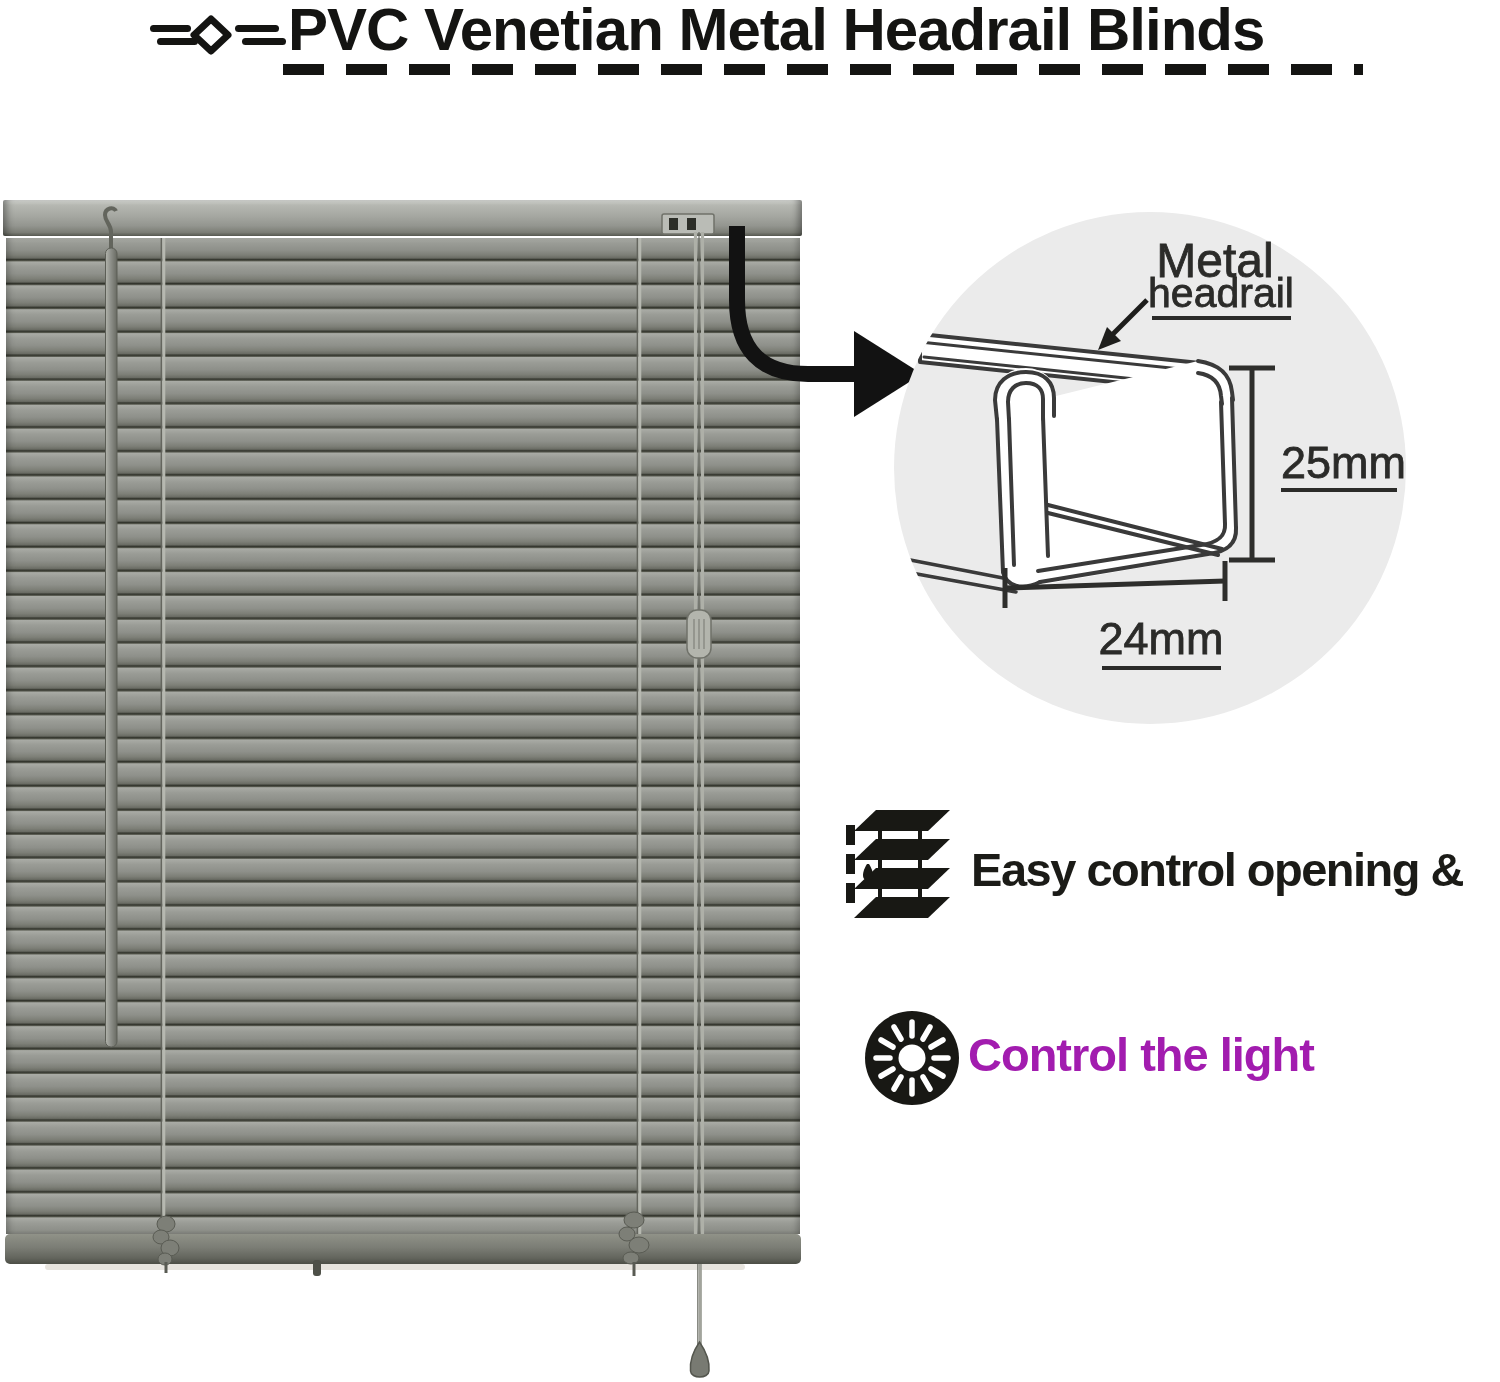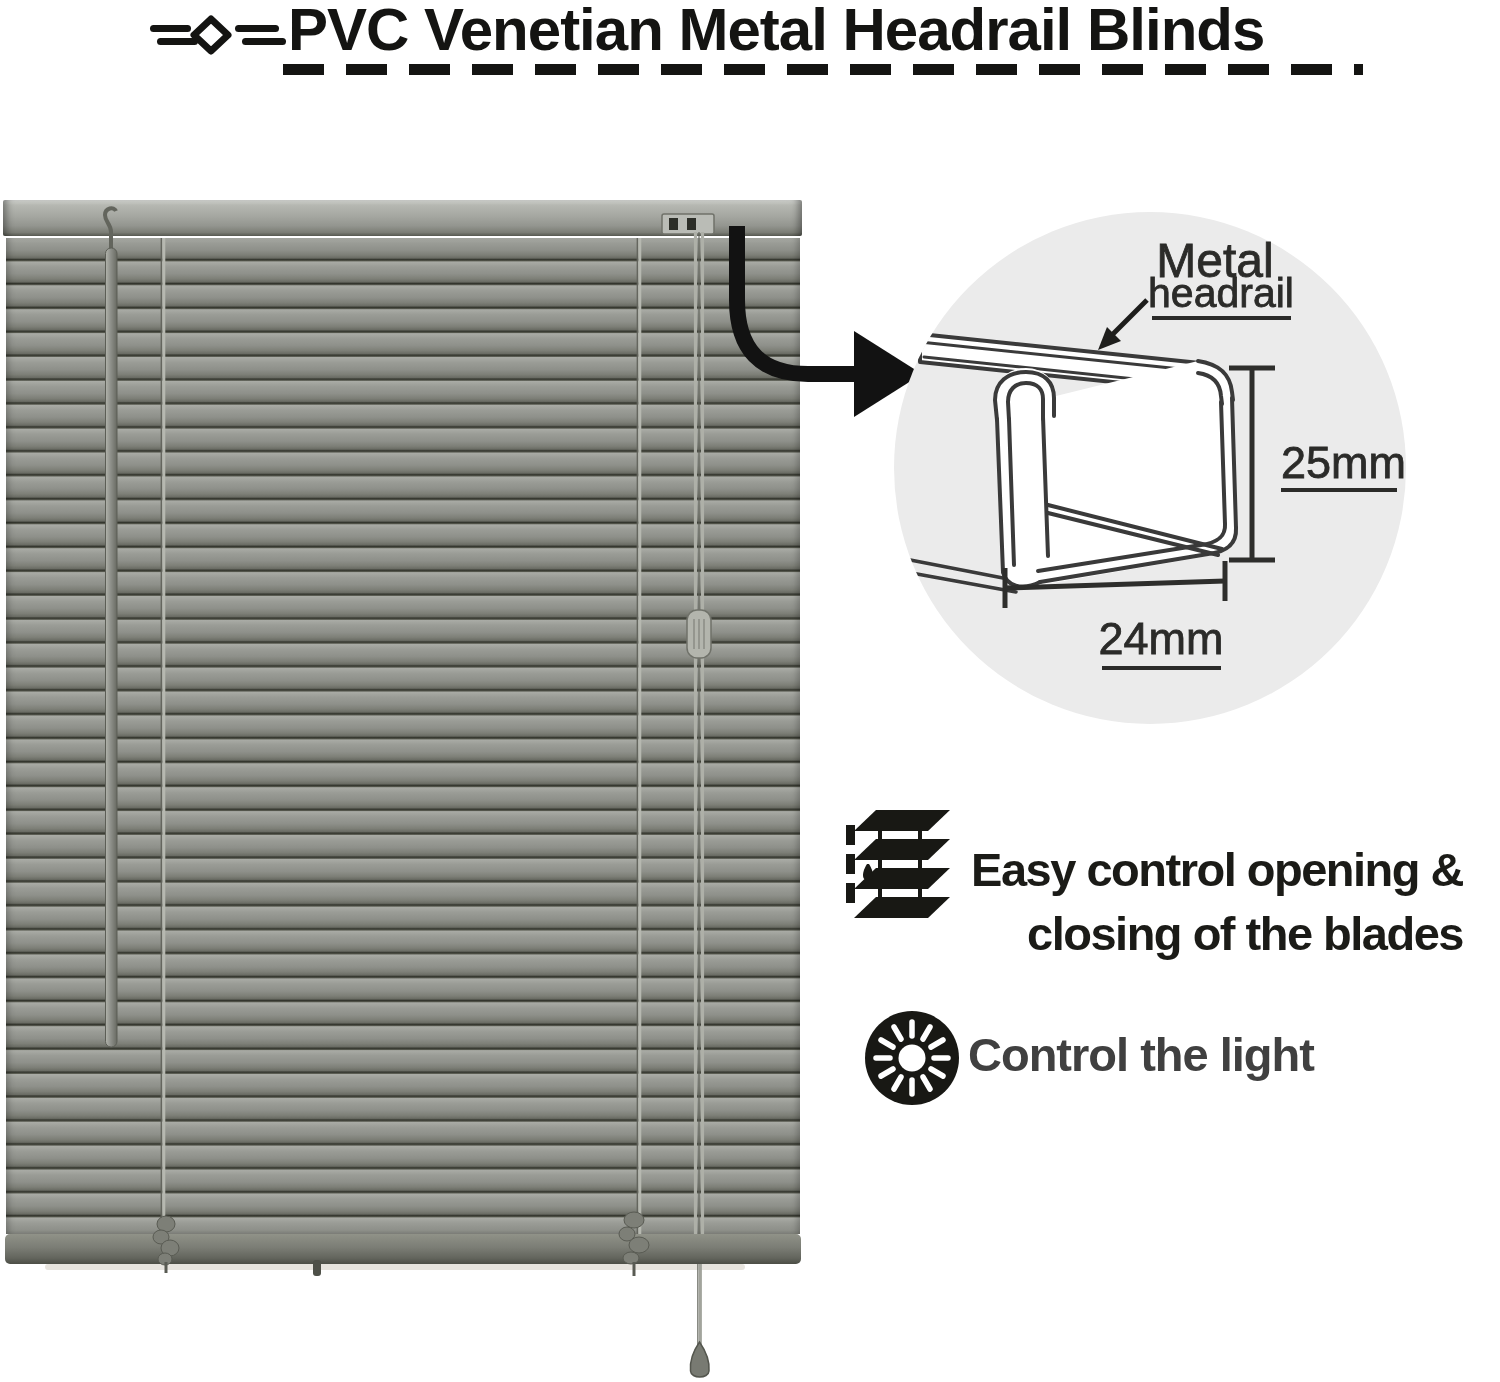--- a/index.html
+++ b/index.html
@@ -23,21 +23,21 @@
         #34362e 21.6px,#53554b 22.8px,#a9aba5 23.9px);
       box-shadow:inset 7px 0 6px -4px rgba(0,0,0,.22), inset -7px 0 6px -4px rgba(0,0,0,.22);}
   .bottomrail{left:5px;top:1234px;width:796px;height:30px;border-radius:5px;
       background:linear-gradient(180deg,#909288 0%,#7b7d75 45%,#63655d 80%,#4c4e46 100%);}
   .rail-reflection{left:45px;top:1264px;width:700px;height:6px;background:#d4cec2;opacity:.55;border-radius:3px;}
 
   
   .feat1{left:928px;top:838px;width:535px;text-align:right;font-weight:700;
          font-size:47px;letter-spacing:-1.5px;line-height:64px;color:#1b1b17;white-space:nowrap;}
   .feat2{left:968px;top:1023px;font-weight:700;font-size:47px;letter-spacing:-1px;
-         line-height:64px;color:#404040;white-space:nowrap;}
+         line-height:64px;color:#a21caf;white-space:nowrap;}
 
   svg text{font-family:"Liberation Sans",sans-serif;}
 </style>
 </head>
 <body>
 
 <div class="stage">
 
   <svg class="abs" style="left:142px;top:8px" width="160" height="60" viewBox="0 0 160 60">
     <g fill="#141412">
@@ -200,17 +200,16 @@
         <line x1="901" y1="1039" x2="894" y2="1027"></line>
           <line x1="912" y1="1036" x2="912" y2="1022"></line>
         <line x1="923" y1="1039" x2="930" y2="1027"></line>
           <line x1="931" y1="1047" x2="943" y2="1040"></line>
       </g>
     </g>
   </svg>
 
   <div class="abs feat1">
     <div>Easy control opening &amp;</div>
-    <div>closing of the blades</div>
   </div>
   <div class="abs feat2">Control the light</div>
 
 </div>
 
 </body></html>

